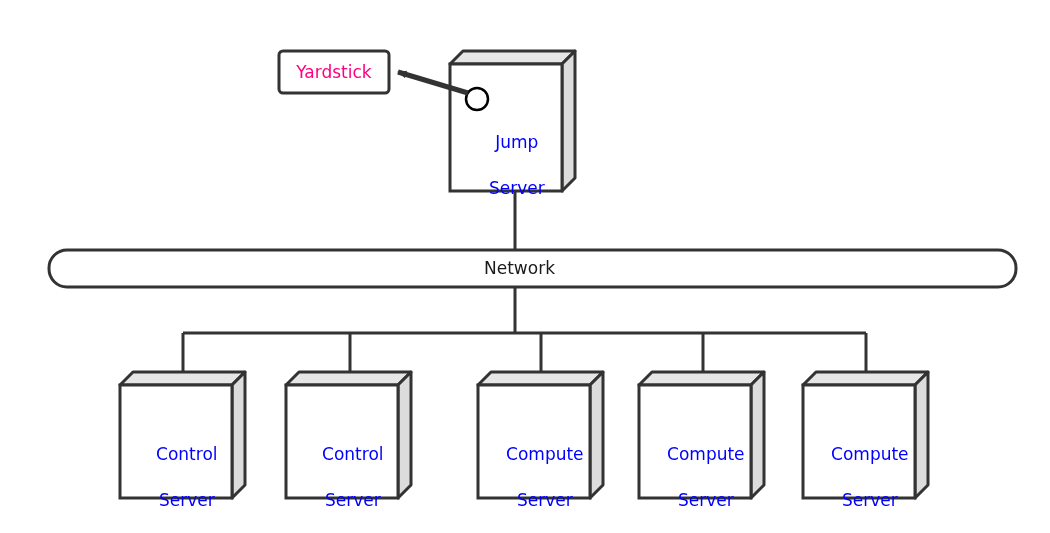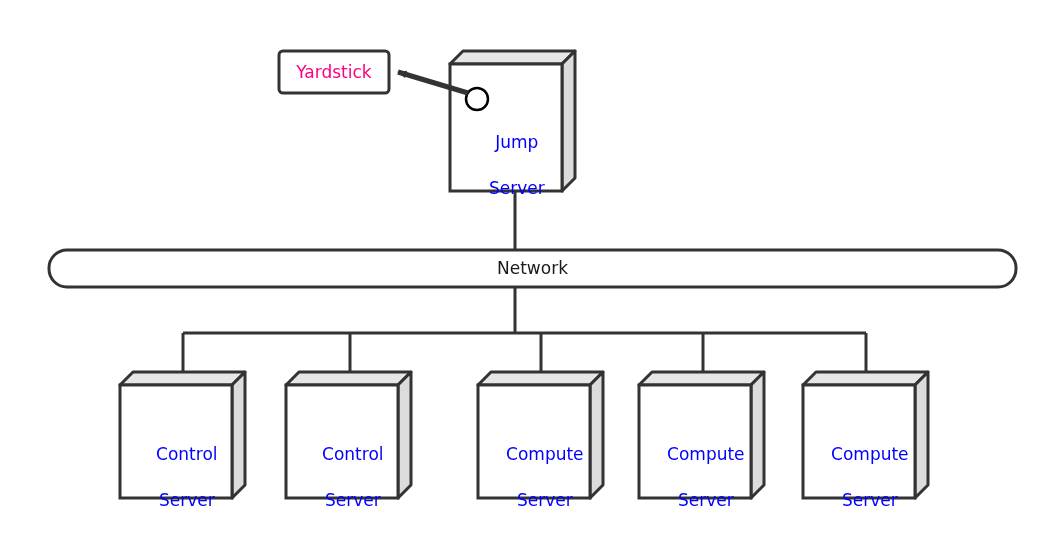--- a/index.html
+++ b/index.html
@@ -122,21 +122,21 @@
     </g>
     <g>
       <polygon points="803,385 816,372 928,372 915,385" fill="#e6e6e6" stroke="#333333" stroke-width="3" stroke-linejoin="round"></polygon>
       <polygon points="915,385 928,372 928,485 915,498" fill="#dcdcdc" stroke="#333333" stroke-width="3" stroke-linejoin="round"></polygon>
       <rect x="803" y="385" width="112" height="113" fill="#ffffff" stroke="#333333" stroke-width="3"></rect>
     </g>
   </svg>
 
   <div class="yard-label" style="left:279px; top:61px; width:110px;">Yardstick</div>
 
-  <div class="net-label" style="left:49px; top:257px; width:967px;">Network</div>
+  <div class="net-label" style="left:36px; top:257px; width:967px;">Network</div>
 
   <div class="node-label" style="left:450px; top:108px; width:112px;">
     <span>Jump</span><br>
     <span>Server</span>
   </div>
 
   <div class="node-label" style="left:120px; top:420px; width:112px;">
     <span>Control</span><br>
     <span>Server</span>
   </div>

